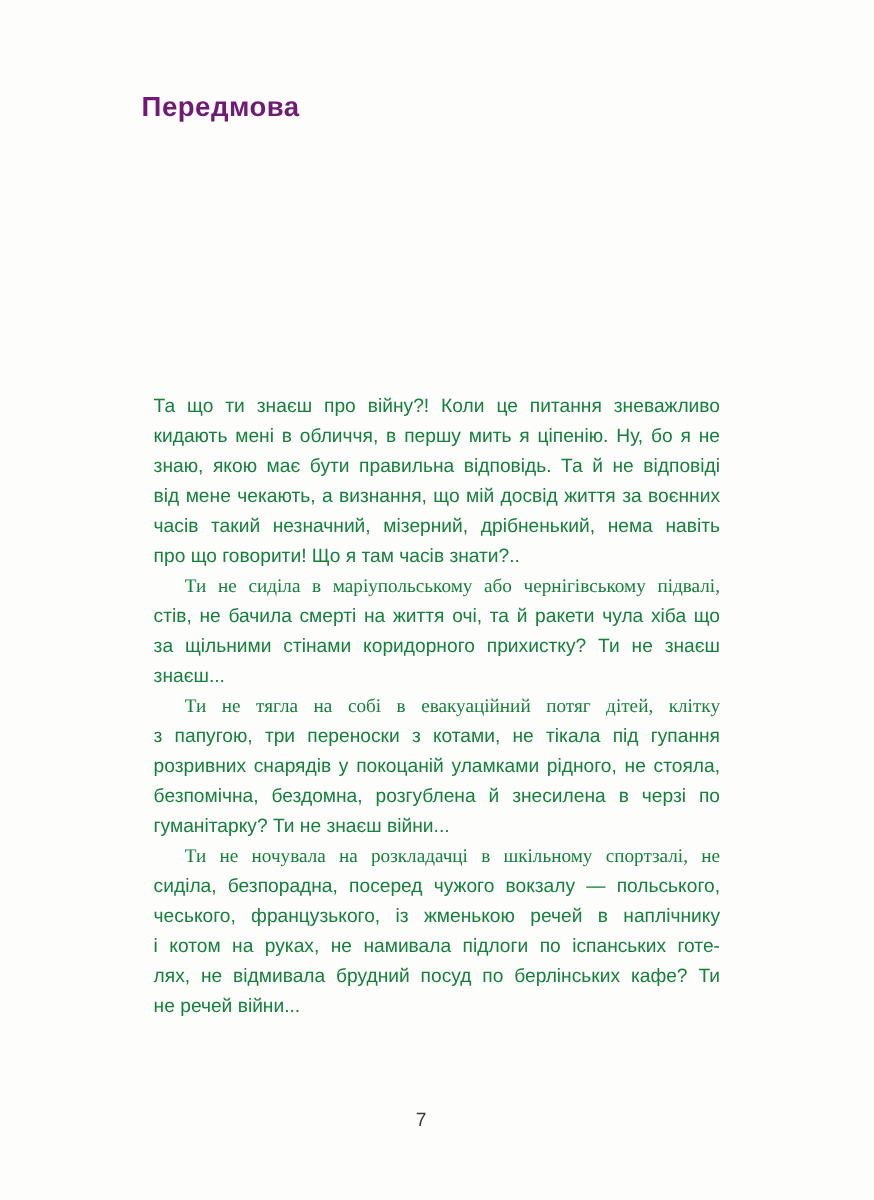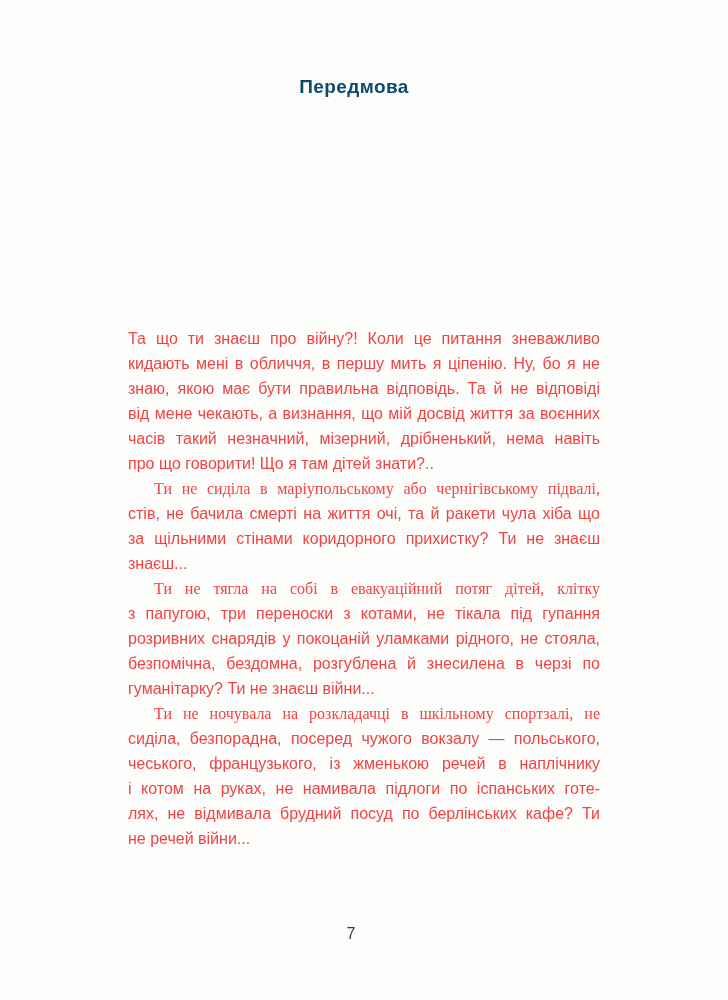--- a/index.html
+++ b/index.html
@@ -15,34 +15,33 @@
     background: #fdfdfc;
     font-family: "Liberation Sans", "DejaVu Sans", sans-serif;
     color: #242424;
     overflow: hidden;
   }
   .page-title {
     position: absolute;
     top: 76px;
     left: 118px;
     width: 472px;
-    text-align: center;
-    font-size: 19px;
+    font-size: 23px;
     font-weight: bold;
     letter-spacing: 0.4px;
-    color: #0c4a6e;
+    color: #701a75;
   }
   .text-block {
     position: absolute;
     top: 326px;
     left: 128px;
     width: 472px;
     font-size: 16px;
     line-height: 25px;
-    color: #ef4444;
+    color: #15803d;
   }
   .para {
     margin: 0;
     padding: 0;
   }
   .line {
     text-align: justify;
     -moz-text-align-last: left;
     text-align-last: left;
     white-space: normal;
@@ -71,21 +70,21 @@
 <div class="page">
   <div class="page-title">Передмова</div>
 
   <div class="text-block">
       <div class="para">
         <div class="line fill">Та що ти знаєш про війну?! Коли це питання зневажливо</div>
         <div class="line fill">кидають мені в обличчя, в першу мить я ціпенію. Ну, бо я не</div>
         <div class="line fill">знаю, якою має бути правильна відповідь. Та й не відповіді</div>
         <div class="line fill">від мене чекають, а визнання, що мій досвід життя за воєнних</div>
         <div class="line fill">часів такий незначний, мізерний, дрібненький, нема навіть</div>
-        <div class="line">про що говорити! Що я там дітей знати?..</div>
+        <div class="line">про що говорити! Що я там часів знати?..</div>
       </div>
       <div class="para">
         <div class="line fill indent">Ти не сиділа в маріупольському або чернігівському підвалі,</div>
         <div class="line fill">стів, не бачила смерті на життя очі, та й ракети чула хіба що</div>
         <div class="line fill">за щільними стінами коридорного прихистку? Ти не знаєш</div>
         <div class="line">знаєш...</div>
       </div>
       <div class="para">
         <div class="line fill indent">Ти не тягла на собі в евакуаційний потяг дітей, клітку</div>
         <div class="line fill">з папугою, три переноски з котами, не тікала під гупання</div>

